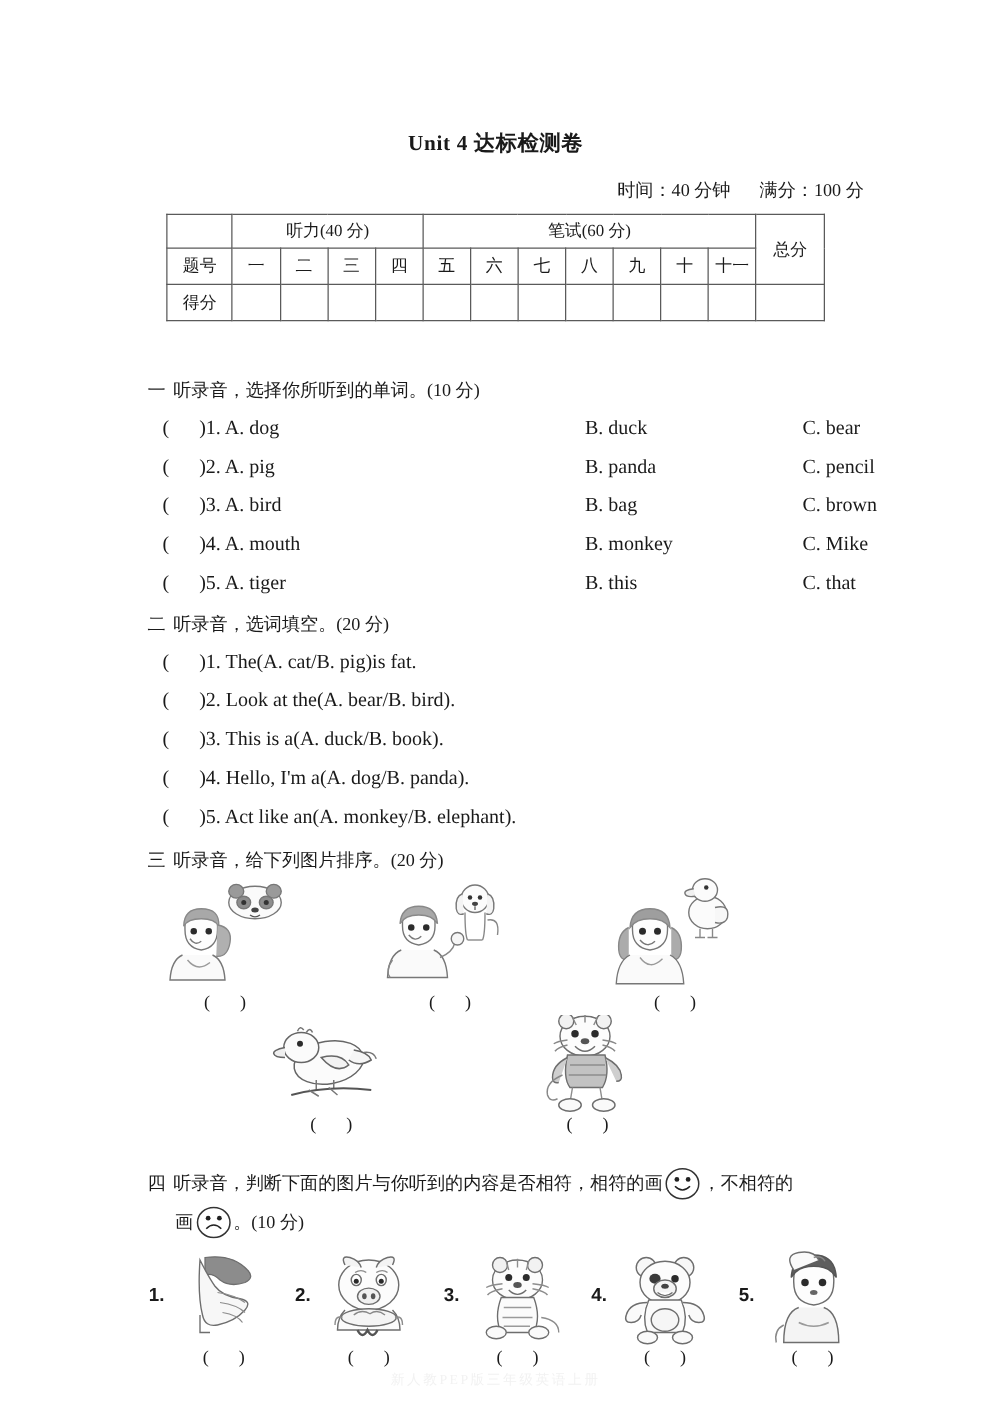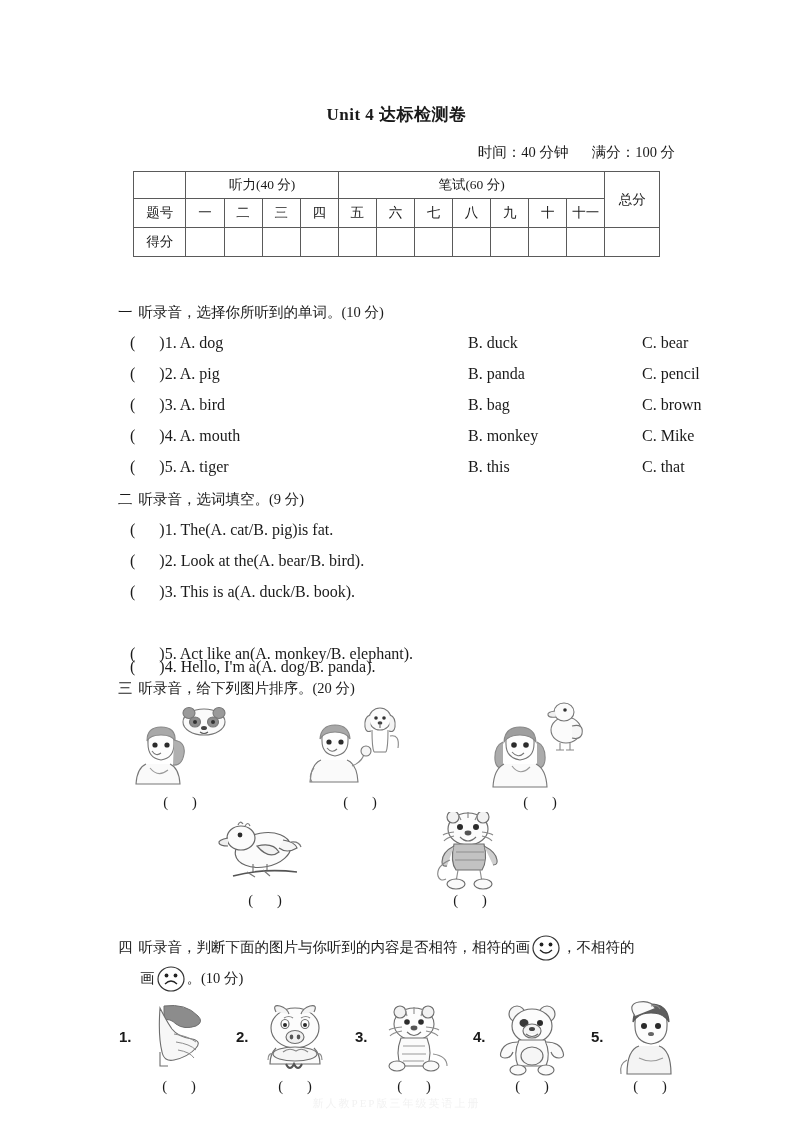--- a/index.html
+++ b/index.html
@@ -14,21 +14,21 @@
   .page { position:absolute; inset:0; }
 
   
   .title {
     position:absolute; left:0; right:0; top:103px;
     text-align:center;
     font-size:17px; font-weight:bold;
     letter-spacing:0.5px;
   }
   .meta {
-    position:absolute; right:118px; top:143px;
+    position:absolute; right:102px; top:143px;
     font-size:14.5px;
   }
   .meta .sp { display:inline-block; width:16px; }
 
   
   .score-table {
     position:absolute; left:133px; top:171px;
     width:527px;
     border-collapse:collapse;
     font-size:13.5px;
@@ -178,36 +178,36 @@
     <span class="opt-c">C. Mike</span>
   </div>
   <div class="q-row" style="top:458px;">
     <span class="paren">(</span><span class="gap"></span><span>)</span><span>5.</span>
     <span>A. tiger</span>
     <span class="opt-b">B. this</span>
     <span class="opt-c">C. that</span>
   </div>
 
   <div class="ex-head" style="top:490px;">
-    <span class="num">二</span><span>听录音，选词填空。(9 分)</span>
+    <span class="num">二</span><span>听录音，选词填空。(20 分)</span>
   </div>
 
   <div class="q-row" style="top:521px;">
     <span class="paren">(</span><span class="gap"></span><span>)</span><span>1.</span>
     <span>The(A. cat/B. pig)is fat.</span>
   </div>
   <div class="q-row" style="top:552px;">
     <span class="paren">(</span><span class="gap"></span><span>)</span><span>2.</span>
     <span>Look at the(A. bear/B. bird).</span>
   </div>
   <div class="q-row" style="top:583px;">
     <span class="paren">(</span><span class="gap"></span><span>)</span><span>3.</span>
     <span>This is a(A. duck/B. book).</span>
   </div>
-  <div class="q-row" style="top:614px;margin-top:44px;">
+  <div class="q-row" style="top:614px;">
     <span class="paren">(</span><span class="gap"></span><span>)</span><span>4.</span>
     <span>Hello, I'm a(A. dog/B. panda).</span>
   </div>
   <div class="q-row" style="top:645px;">
     <span class="paren">(</span><span class="gap"></span><span>)</span><span>5.</span>
     <span>Act like an(A. monkey/B. elephant).</span>
   </div>
 
   <div class="ex-head" style="top:679px;">
     <span class="num">三</span><span>听录音，给下列图片排序。(20 分)</span>

